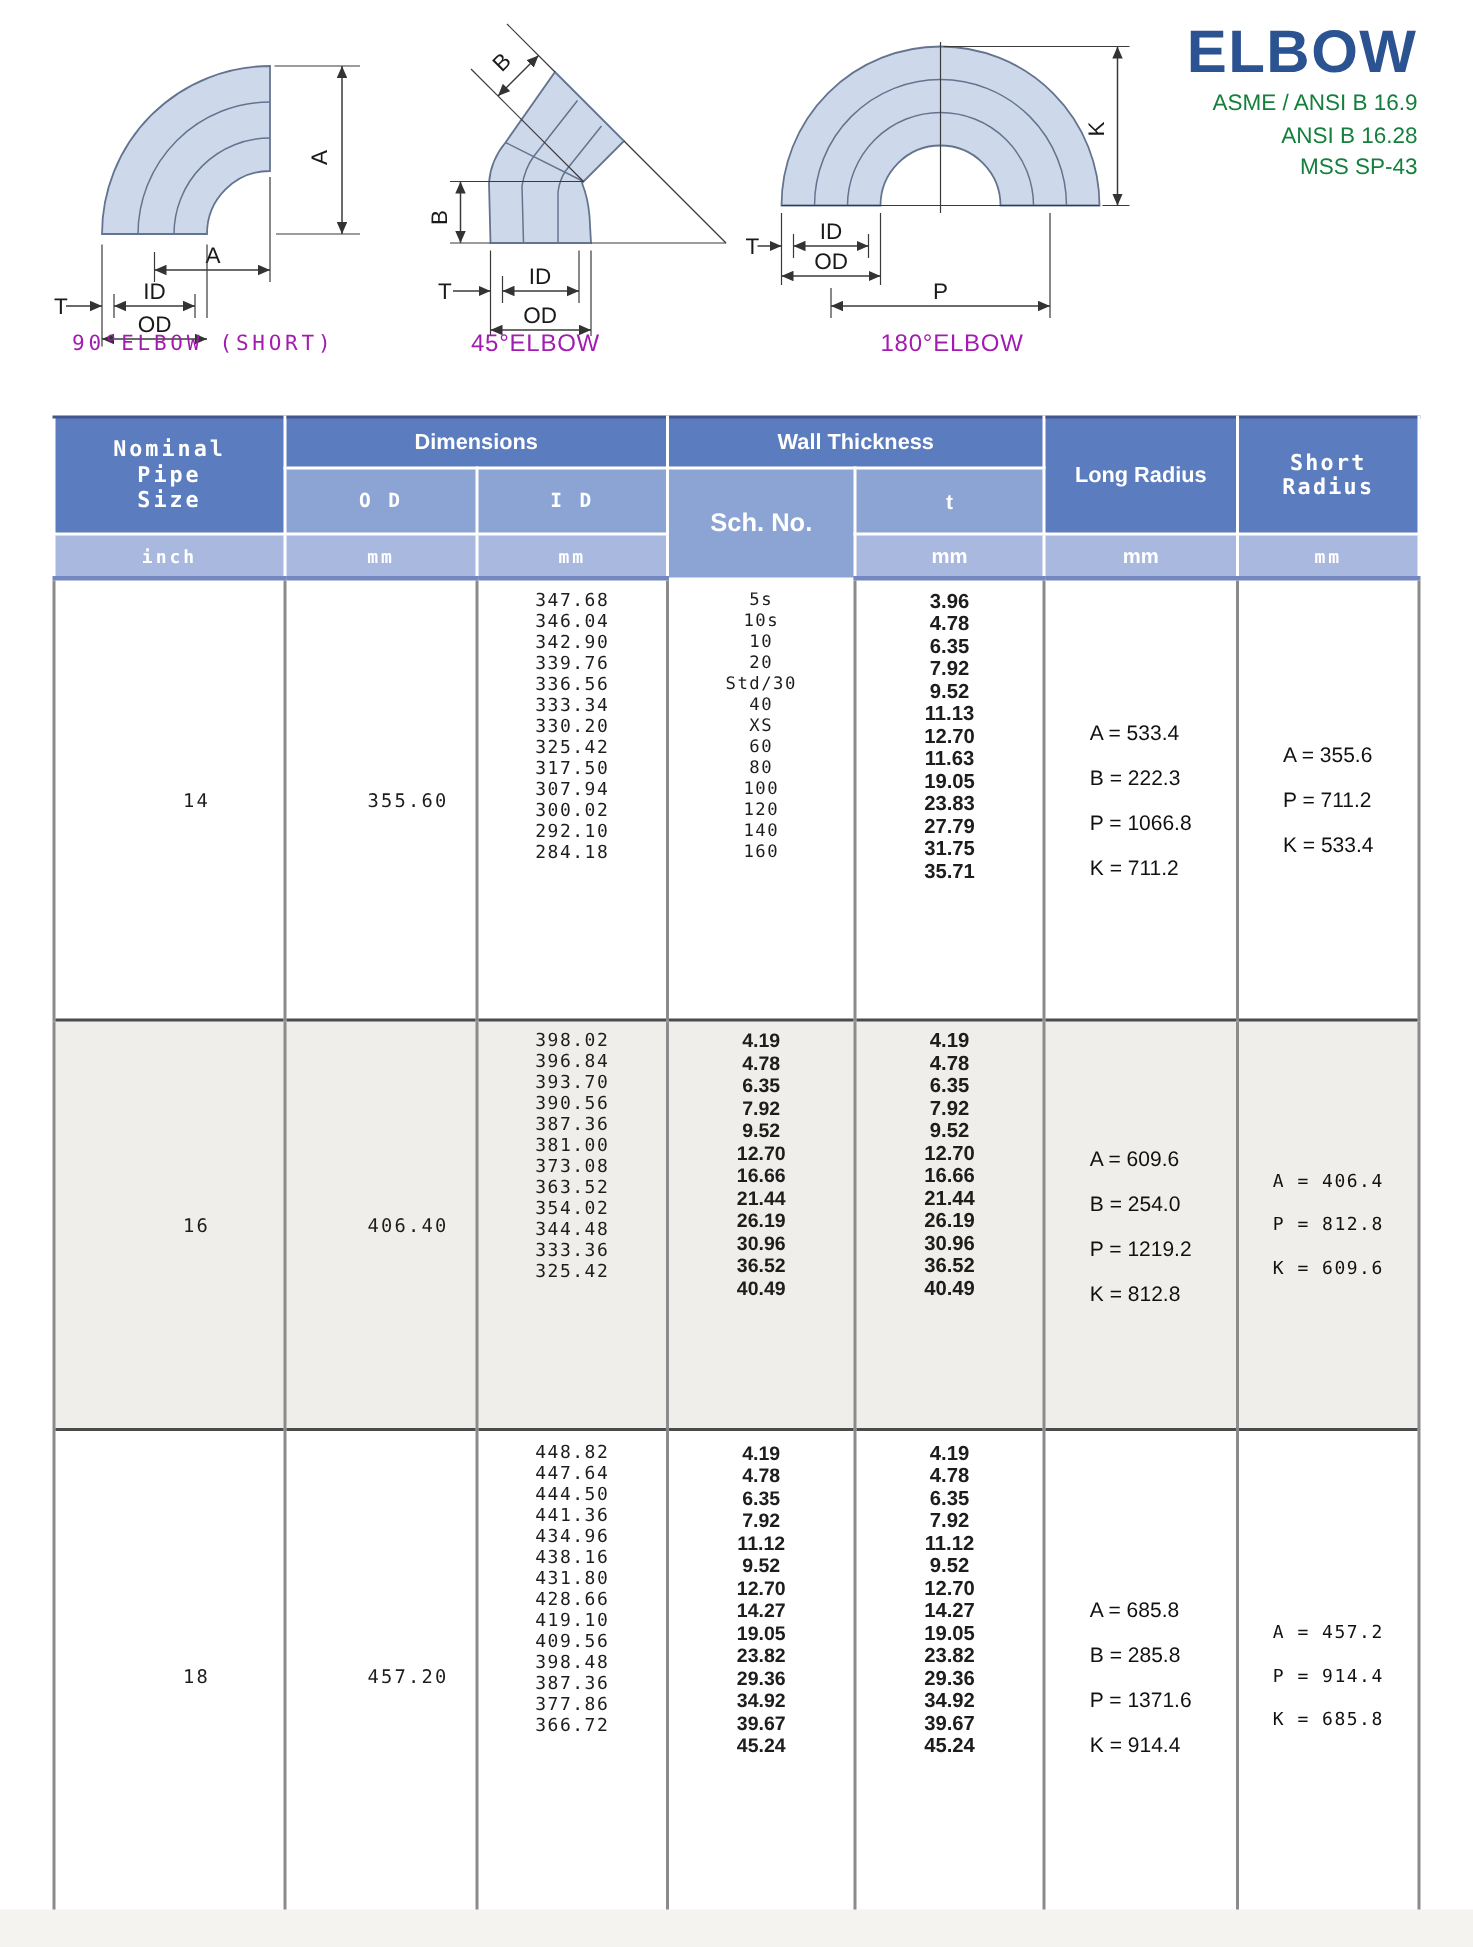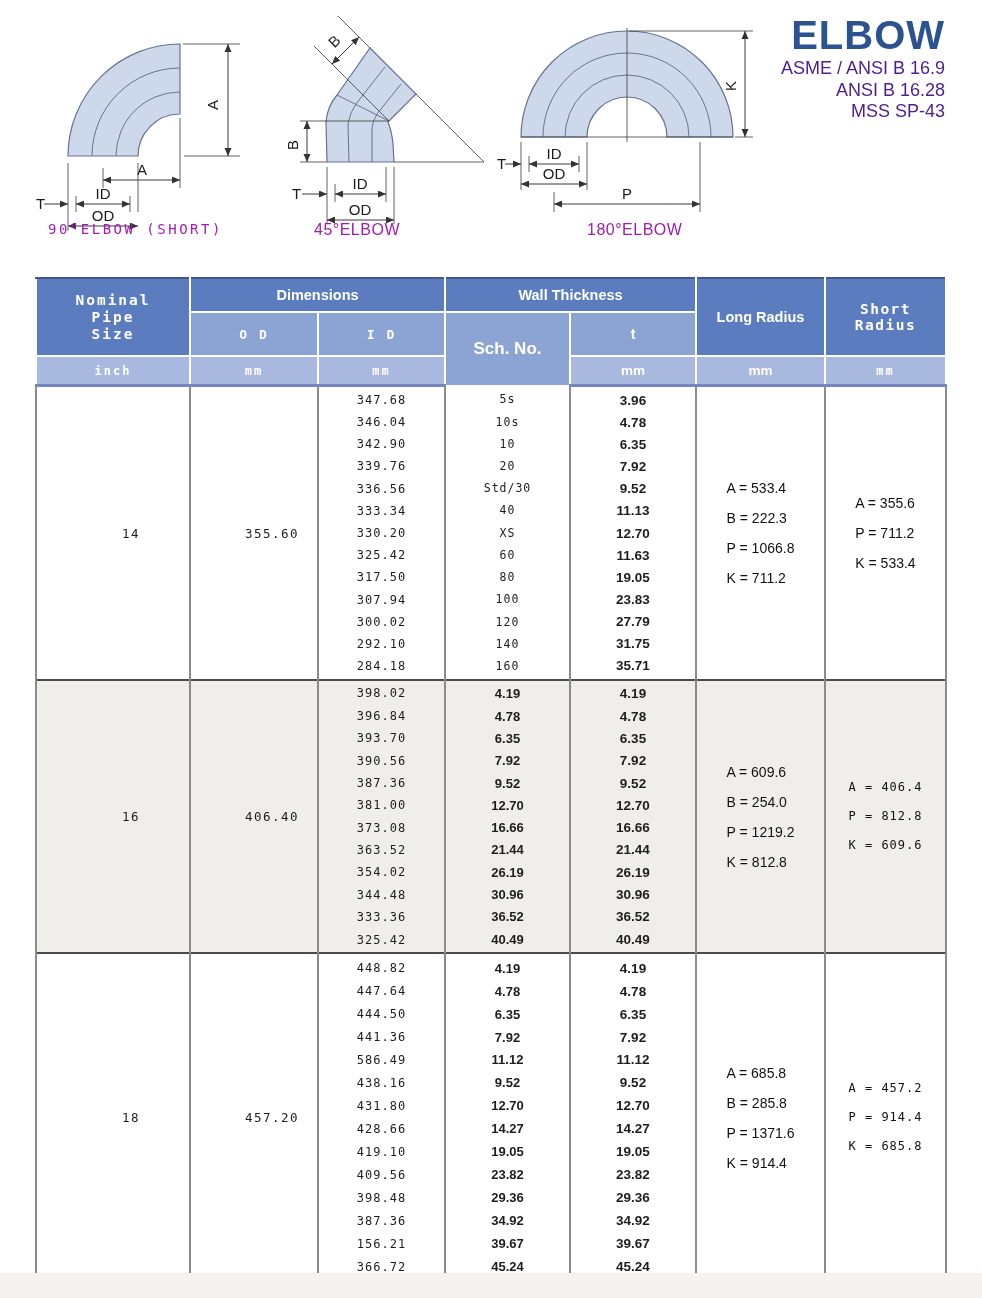--- a/index.html
+++ b/index.html
@@ -3,21 +3,21 @@
 <meta charset="utf-8">
 <style>
   html,body{margin:0;padding:0;background:#e8e8e8;}
   .page{position:relative;width:982px;height:1298px;background:#ffffff;overflow:hidden;
         font-family:"Liberation Sans",sans-serif;}
 
   
   .brand{position:absolute;top:12px;right:37px;text-align:right;}
   .brand-title{font-size:40px;font-weight:bold;color:#2b5291;letter-spacing:1px;line-height:46px;}
   .brand-sub{font-size:23px;font-weight:bold;color:#111;line-height:33px;}
-  .brand-std{font-size:18px;color:#4c1d95;line-height:21.5px;}
+  .brand-std{font-size:15px;color:#15803d;line-height:21.5px;}
 
   
   .diag{position:absolute;}
   .diag svg{display:block;}
   .diag-label{position:absolute;top:221px;color:#a21caf;white-space:nowrap;}
   .dl1{left:48px;font-family:"DejaVu Sans Mono",monospace;font-size:14px;letter-spacing:2.5px;}
   .dl2{left:314px;font-size:16px;letter-spacing:.5px;}
   .dl3{left:587px;font-size:16px;letter-spacing:.5px;}
   .shape{fill:#cdd9eb;stroke:#64748f;stroke-width:1.2;}
   .contour{fill:none;stroke:#64748f;stroke-width:1;}
@@ -42,21 +42,21 @@
   .th-sr{font-family:"DejaVu Sans Mono",monospace;font-size:13px;letter-spacing:1.5px;font-weight:bold;}
   .u-mono{font-family:"DejaVu Sans Mono",monospace;font-size:12px;letter-spacing:2px;font-weight:bold;}
   .u-bold{font-size:13.5px;font-weight:bold;}
 
   td{vertical-align:middle;}
   .block td{border-left:2px solid #8b8b8b;border-right:2px solid #8b8b8b;
             border-top:2px solid #4b4b4b;text-align:center;padding:0;background:#fff;color:#1d1d1d;}
   .b0 td{height:292px;}
   .b1 td{height:271px;background:#efeeea;}
   .b2 td{height:327px;border-bottom:3px solid #5b7cbe;}
-  .stack{display:flex;flex-direction:column;justify-content:space-between;height:96%;margin:2% 0;}
+  .stack{display:flex;flex-direction:column;justify-content:flex-start;height:96%;margin:2% 0;}
   .mono-val{font-family:"DejaVu Sans Mono",monospace;font-size:12.5px;letter-spacing:1.5px;margin-left:36px;}
   .id-val{font-family:"DejaVu Sans Mono",monospace;font-size:12px;letter-spacing:1px;}
   .b0 .sch-val{font-family:"DejaVu Sans Mono",monospace;font-size:11.5px;letter-spacing:1px;}
   .b1 .sch-val,.b2 .sch-val{font-size:13px;font-weight:bold;}
   .t-val{font-size:13.5px;font-weight:bold;}
   .radius-group{display:inline-block;text-align:left;}
   .radius-line{font-size:14px;line-height:30px;color:#111;}
   .b1 .sr-group .radius-line,.b2 .sr-group .radius-line{
       font-family:"DejaVu Sans Mono",monospace;font-size:12px;letter-spacing:1px;line-height:29px;}
   .bottom-strip{position:absolute;left:0;top:1273px;width:982px;height:25px;background:#f4f3f0;}
@@ -347,29 +347,29 @@
             </td>
             <td class="c-od">
               <div class="mono-val">457.20</div>
             </td>
             <td class="c-id">
               <div class="stack">
                 <div class="id-val">448.82</div>
                 <div class="id-val">447.64</div>
                 <div class="id-val">444.50</div>
                 <div class="id-val">441.36</div>
-                <div class="id-val">586.49</div>
+                <div class="id-val">434.96</div>
                 <div class="id-val">438.16</div>
                 <div class="id-val">431.80</div>
                 <div class="id-val">428.66</div>
                 <div class="id-val">419.10</div>
                 <div class="id-val">409.56</div>
                 <div class="id-val">398.48</div>
                 <div class="id-val">387.36</div>
-                <div class="id-val">156.21</div>
+                <div class="id-val">377.86</div>
                 <div class="id-val">366.72</div>
               </div>
             </td>
             <td class="c-sch">
               <div class="stack">
                 <div class="sch-val">4.19</div>
                 <div class="sch-val">4.78</div>
                 <div class="sch-val">6.35</div>
                 <div class="sch-val">7.92</div>
                 <div class="sch-val">11.12</div>

